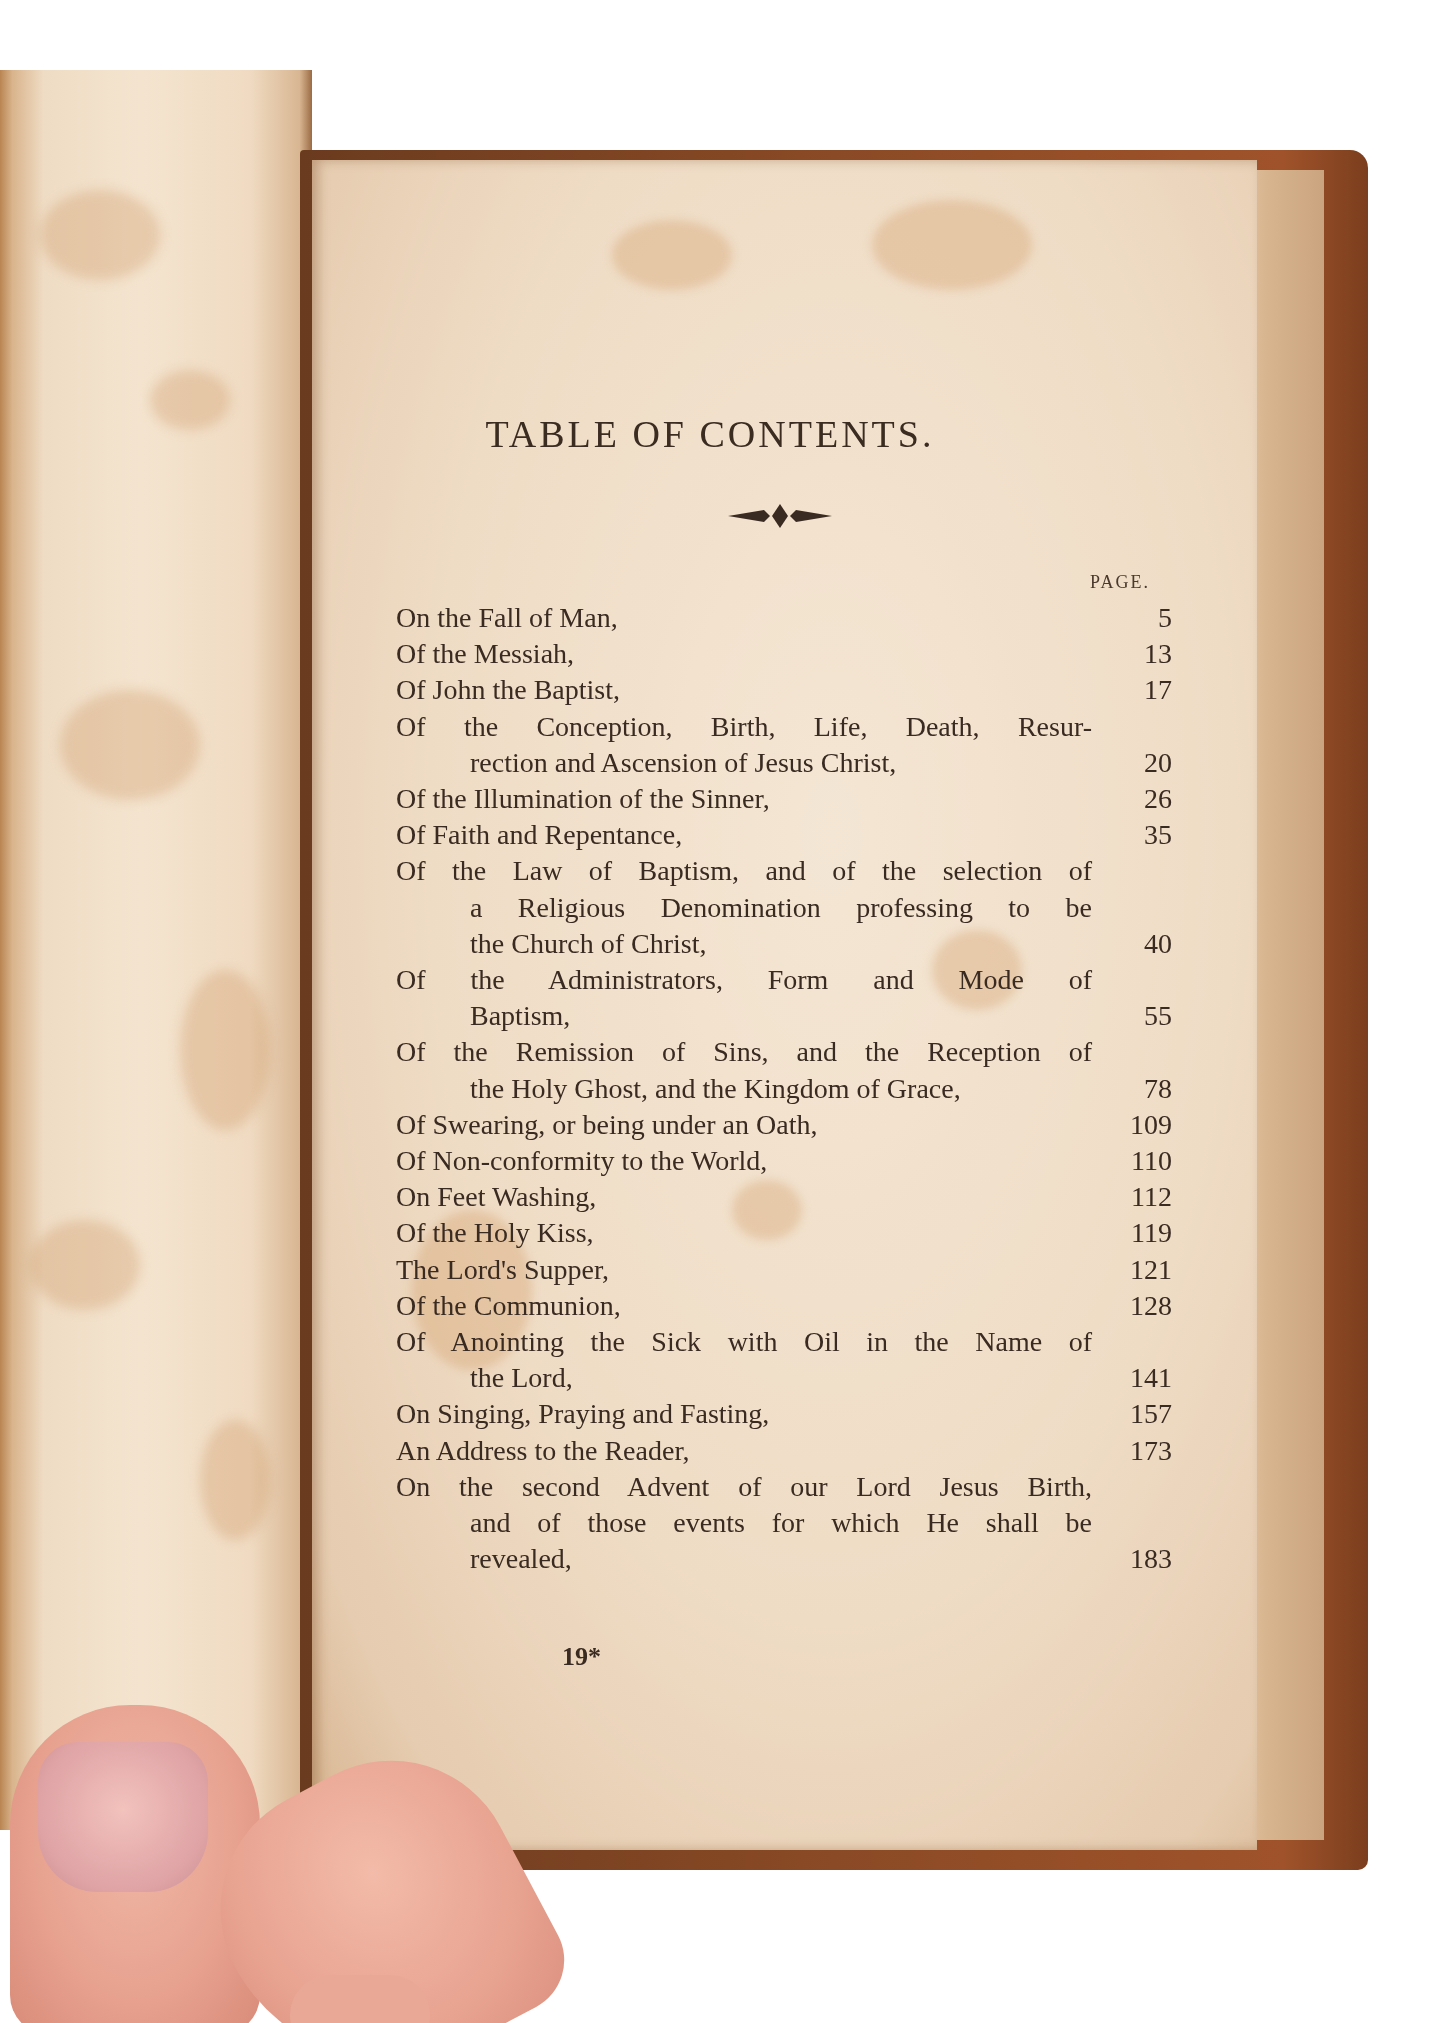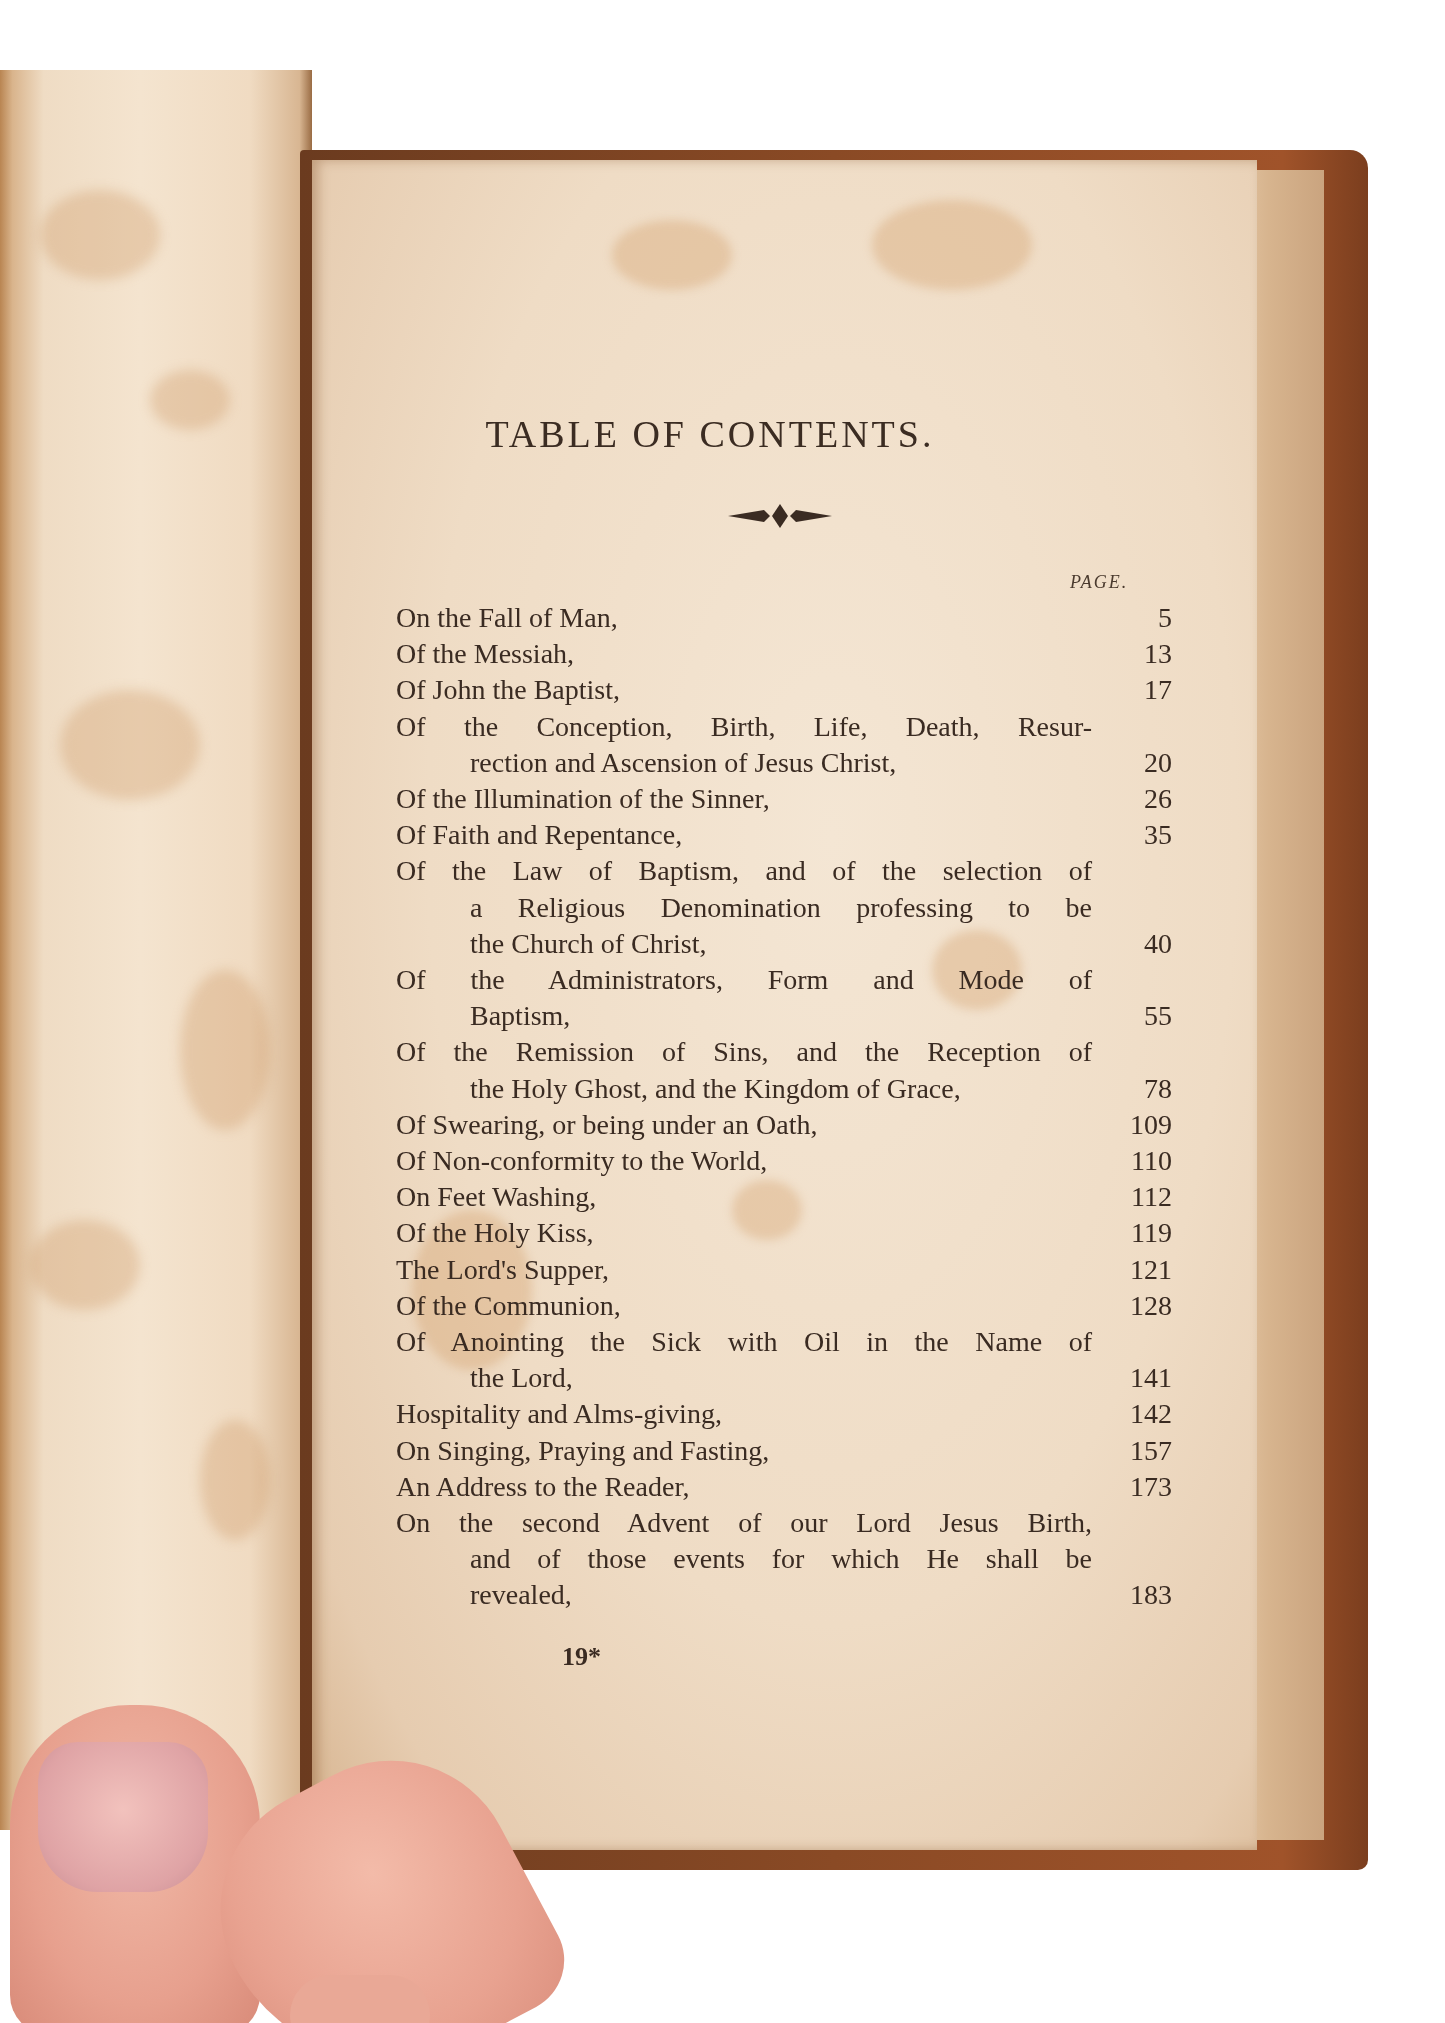--- a/index.html
+++ b/index.html
@@ -34,22 +34,22 @@
   .right-page .stain { position: absolute; border-radius: 50%; background: rgba(205,145,85,0.30); filter: blur(5px); }
 
   .toc-title {
     position: absolute; left: 312px; width: 796px; top: 412px;
     text-align: center; font-size: 38px; letter-spacing: 3px; color: #3b2c22;
   }
   .ornament {
     position: absolute; left: 720px; top: 502px; width: 120px; height: 28px;
   }
   .page-label {
-    position: absolute; left: 1070px; top: 572px; width: 100px; text-align: left;
-    font-size: 18px; letter-spacing: 2px; color: #4a3a2e; font-style: italic;
+    position: absolute; left: 1070px; top: 572px; width: 100px; text-align: center;
+    font-size: 18px; letter-spacing: 2px; color: #4a3a2e;
   }
 
   .toc {
     position: absolute; left: 396px; top: 600px; width: 776px;
     font-size: 28px; line-height: 36.2px; color: #3a2b22;
   }
   .toc-entry { position: relative; }
   .toc-line { display: flex; justify-content: space-between; white-space: nowrap; }
   .toc-line.indent { padding-left: 74px; }
   .toc-line .txt { flex: 1; }
@@ -231,26 +231,20 @@
         <span class="txt">Of Anointing the Sick with Oil in the Name of</span>
         <span class="pg"></span>
       </div>
       <div class="toc-line indent">
         <span class="txt">the Lord,</span>
         <span class="pg">141</span>
       </div>
     </div>
     <div class="toc-entry">
       <div class="toc-line">
-        <span class="txt">Hospitality and Alms-giving,</span>
-        <span class="pg">142</span>
-      </div>
-    </div>
-    <div class="toc-entry">
-      <div class="toc-line">
         <span class="txt">On Singing, Praying and Fasting,</span>
         <span class="pg">157</span>
       </div>
     </div>
     <div class="toc-entry">
       <div class="toc-line">
         <span class="txt">An Address to the Reader,</span>
         <span class="pg">173</span>
       </div>
     </div>

